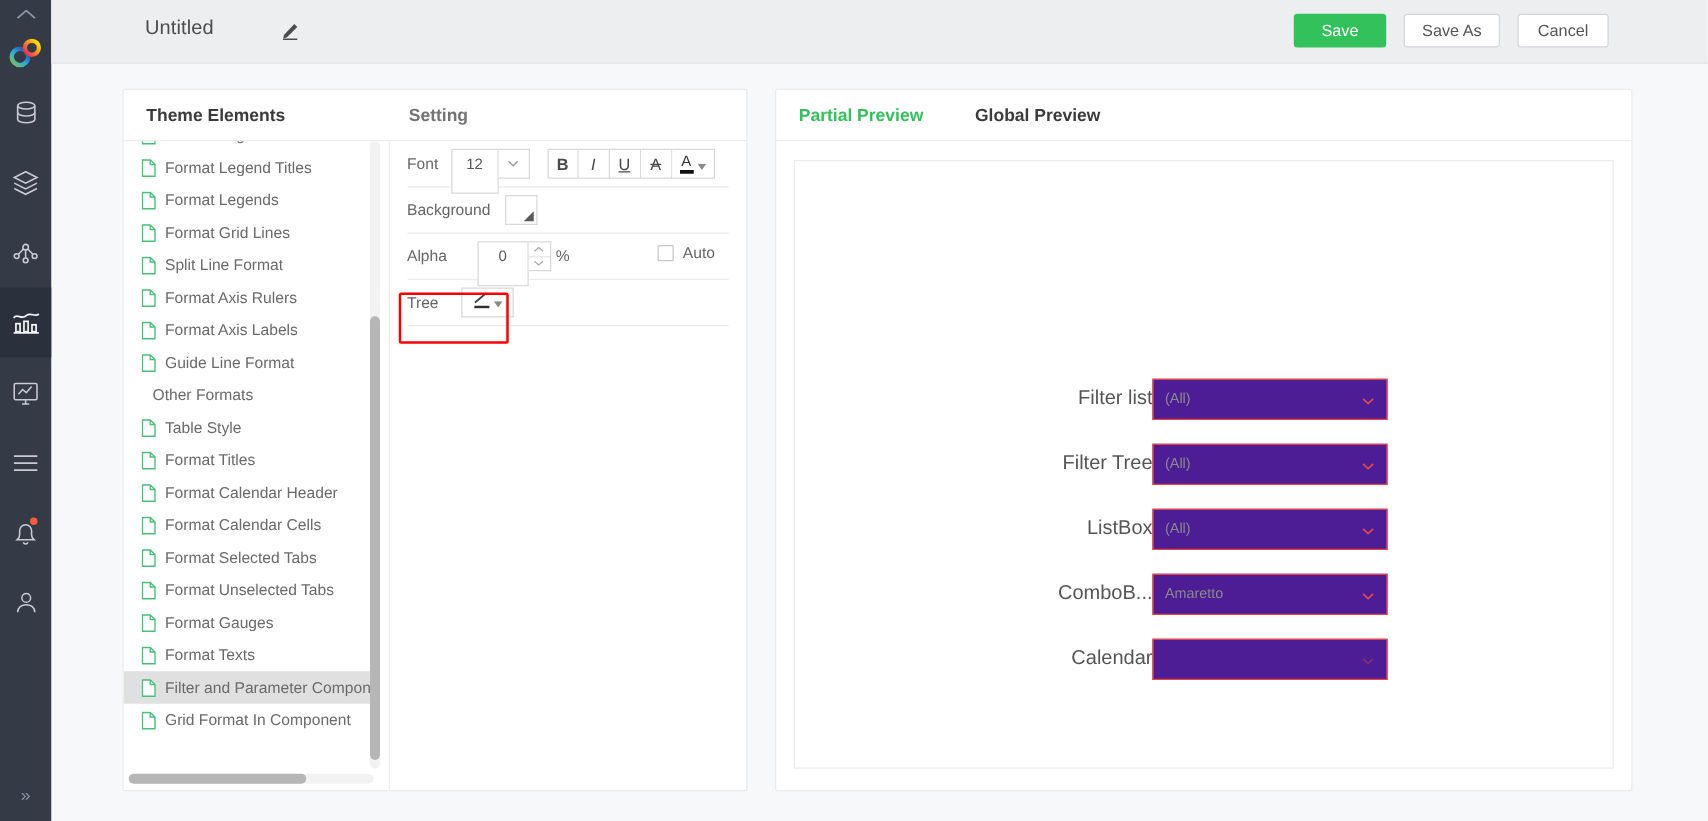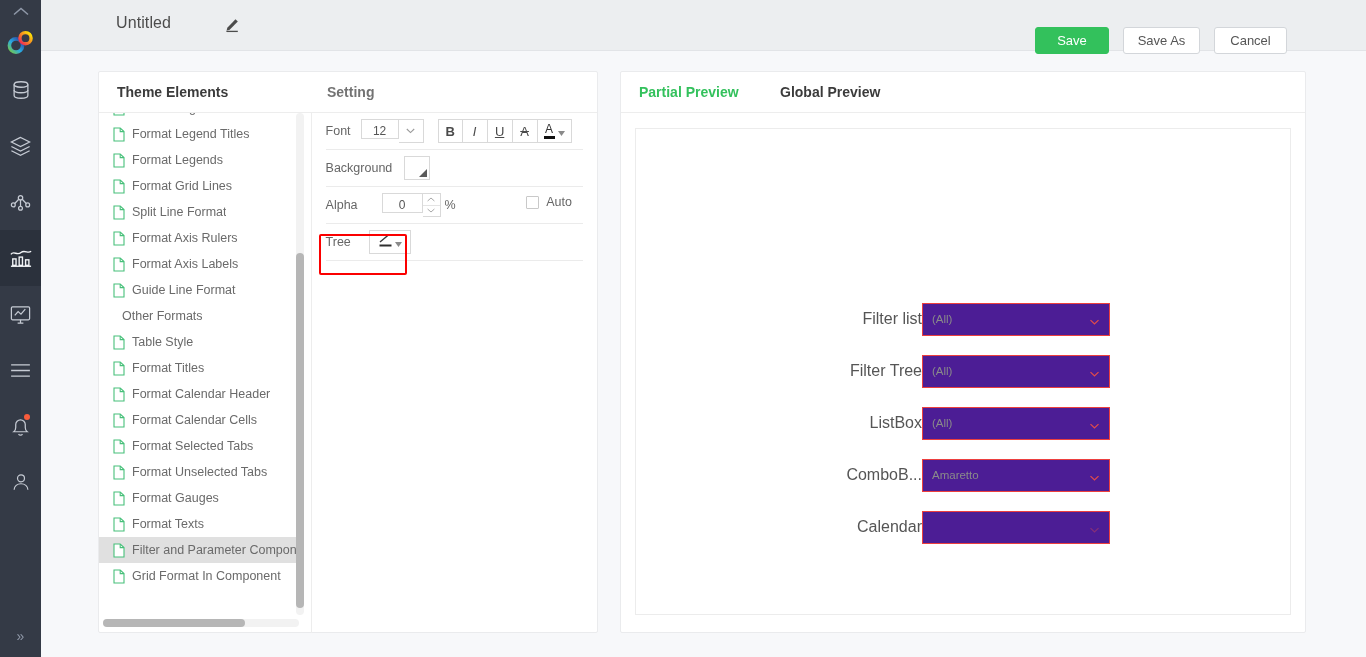--- a/index.html
+++ b/index.html
@@ -57,21 +57,20 @@
     position: absolute; left: 183px; top: 17px;
     width: 16px; height: 16px; cursor: pointer;
   }
   .hdr-btn {
     position: absolute; top: 11px; height: 27px;
     font-size: 13px; border-radius: 3px;
     display: flex; align-items: center; justify-content: center;
     cursor: pointer; border: 1px solid #d3d6da;
     background: #fff; color: #555;
     font-family: "Liberation Sans", sans-serif;
-    margin-top: 16px;
   }
   #btn-save {
     left: 994px; width: 74px;
     background: #33c15c; border-color: #33c15c; color: #fff;
   }
   #btn-saveas { left: 1082px; width: 77px; }
   #btn-cancel { left: 1173px; width: 73px; }
 
   
   #left-card {
@@ -147,21 +146,21 @@
     position: relative;
     height: 37px;
     margin: 0 14px 0 14px;
     border-bottom: 1px solid #ebebeb;
     display: flex; align-items: center;
   }
   .set-label { font-size: 12.5px; color: #666; }
 
   .num-group { display: flex; height: 24px; margin-left: 10px; }
   .num-input {
-    width: 38px; height: 20px;
+    width: 38px; height: 36px;
     border: 1px solid #d9d9d9; background: #fff;
     font-size: 12px; color: #555; text-align: center;
     line-height: 22px; cursor: text;
   }
   .num-caret {
     width: 25px; height: 24px;
     border: 1px solid #d9d9d9; border-left: none; background: #fff;
     display: flex; align-items: center; justify-content: center;
     cursor: pointer;
   }

